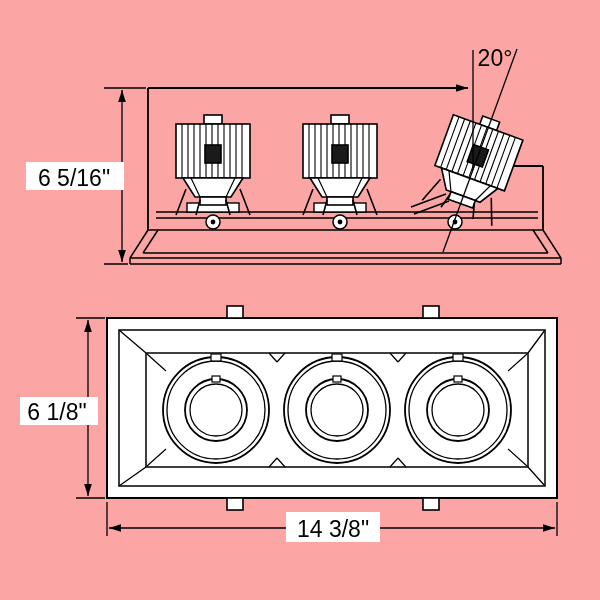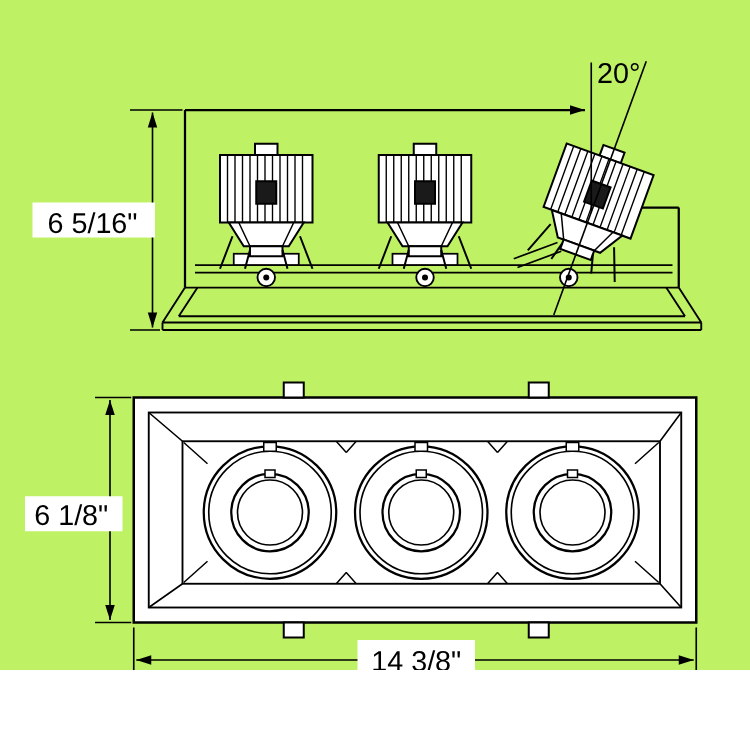--- a/index.html
+++ b/index.html
@@ -2,22 +2,22 @@
 <html><head>
 <meta charset="utf-8">
 <style>
   html, body {
     margin: 0;
     padding: 0;
     background: #ffffff;
   }
   .page {
     width: 600px;
-    height: 536px;
-    background: #bef264;
+    height: 600px;
+    background: #fca5a5;
     position: relative;
     overflow: hidden;
   }
   svg { display: block; }
   .dim-label {
     font-family: "Liberation Sans", sans-serif;
     font-size: 23px;
     fill: #000000;
     text-anchor: middle;
   }

